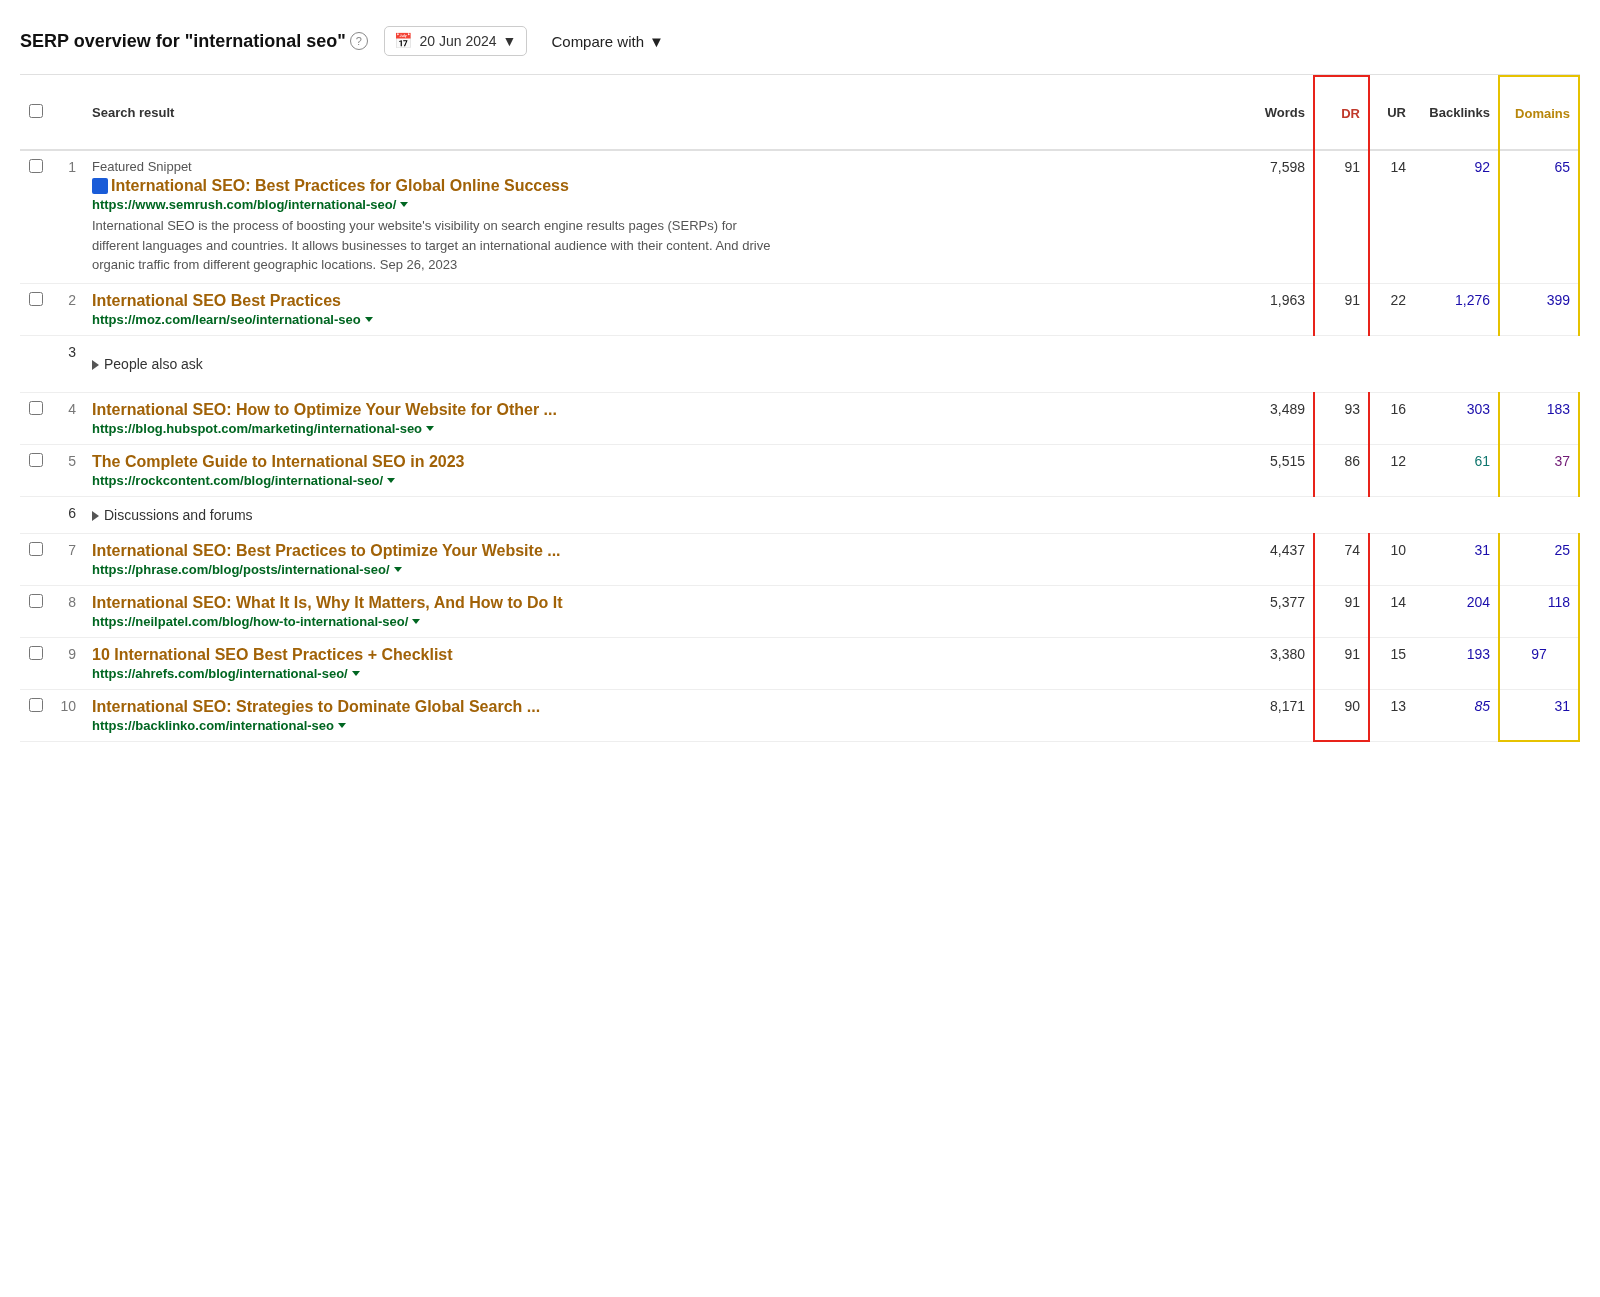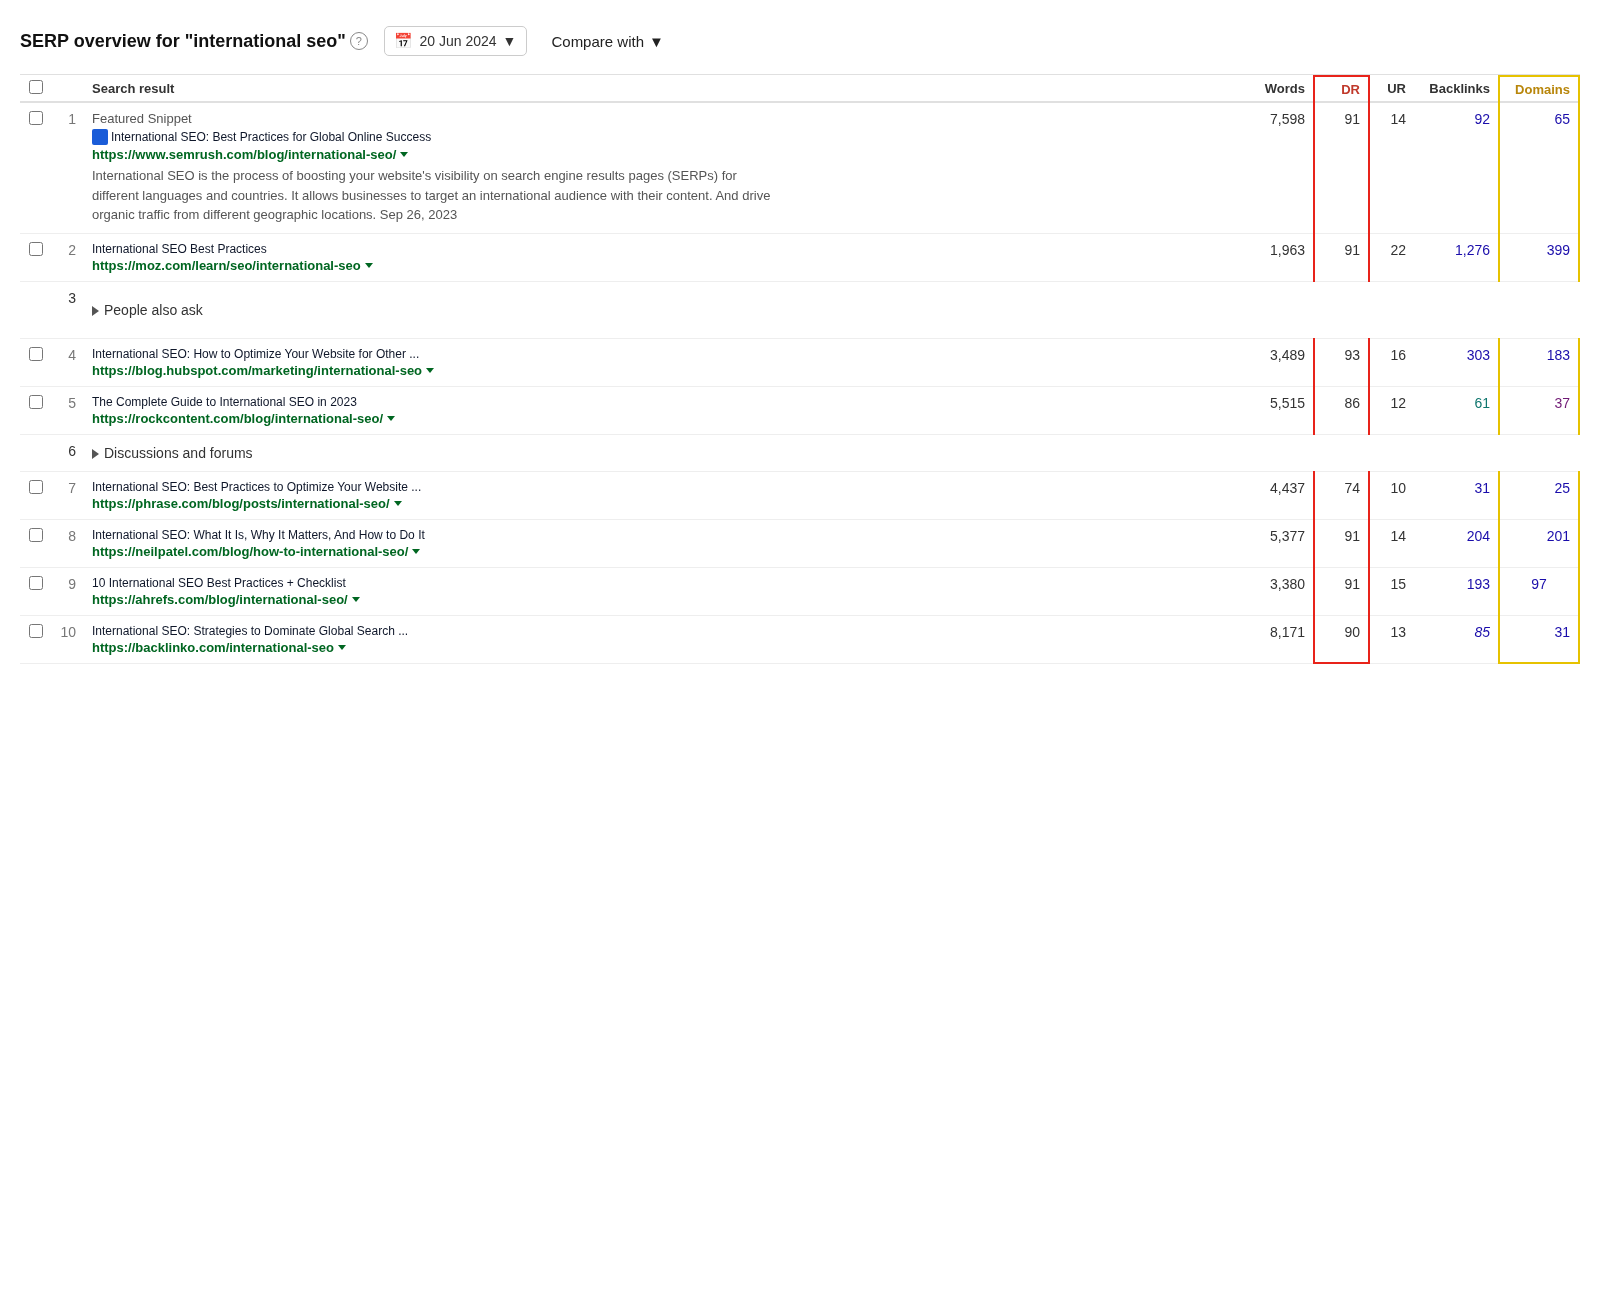--- a/index.html
+++ b/index.html
@@ -67,21 +67,21 @@
 
     
     .serp-table {
       width: 100%;
       border-collapse: collapse;
     }
     .serp-table thead tr {
       border-bottom: 2px solid #e0e0e0;
     }
     .serp-table thead th {
-      padding: 4px 8px;
+      padding: 28px 8px;
       text-align: right;
       font-size: 13px;
       font-weight: 600;
       color: #333;
       white-space: nowrap;
     }
     .serp-table thead th.col-search {
       text-align: left;
     }
     .serp-table thead th.col-dr {
@@ -142,24 +142,24 @@
       color: #777;
       font-size: 13px;
     }
     .col-words { width: 70px; }
     .col-dr { width: 55px; }
     .col-ur { width: 45px; }
     .col-backlinks { width: 85px; }
     .col-domains { width: 80px; }
 
     .result-link {
-      color: #0f172a;
+      color: #a16207;
       text-decoration: none;
-      font-size: 12px;
-      font-weight: 400;
+      font-size: 16px;
+      font-weight: 700;
       display: inline-flex;
       align-items: center;
       gap: 5px;
     }
 
     .result-url {
       color: #006621;
       font-size: 13px;
       display: flex;
       align-items: center;
@@ -351,21 +351,21 @@
         <td class="col-search">
           <div style="display: flex; align-items: center;">
             <a class="result-link" href="#">International SEO: What It Is, Why It Matters, And How to Do It</a>
           </div>
           <div class="result-url">https://neilpatel.com/blog/how-to-international-seo/ <span class="dropdown-arrow"></span></div>
         </td>
         <td class="col-words">5,377</td>
         <td class="col-dr col-dr">91</td>
         <td>14</td>
         <td class="col-backlinks" style="color: rgb(26, 13, 171);">204</td>
-        <td class="col-domains col-domains" style="color: rgb(26, 13, 171);">201</td>
+        <td class="col-domains col-domains" style="color: rgb(26, 13, 171);">118</td>
       </tr>
       <tr>
         <td class="col-checkbox"><input type="checkbox" class="checkbox-input" style=""></td>
         <td class="col-num" style="color: rgb(119, 119, 119);">9</td>
         <td class="col-search">
           <div style="display: flex; align-items: center;">
             <a class="result-link" href="#">10 International SEO Best Practices + Checklist</a>
           </div>
           <div class="result-url">https://ahrefs.com/blog/international-seo/ <span class="dropdown-arrow"></span></div>
         </td>

